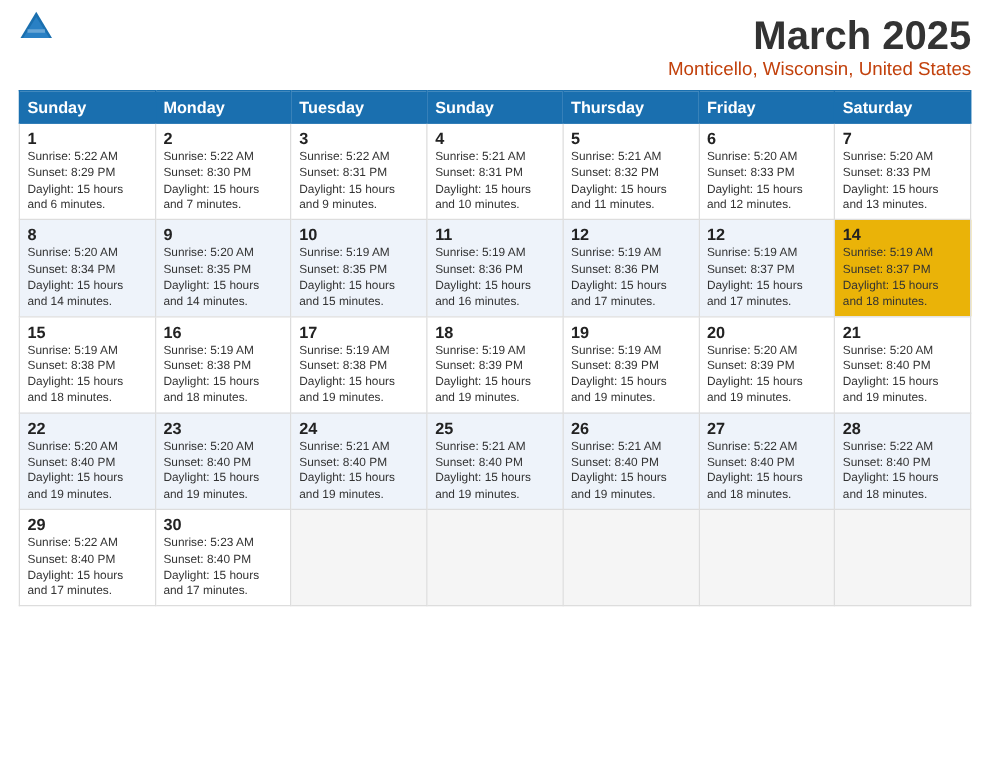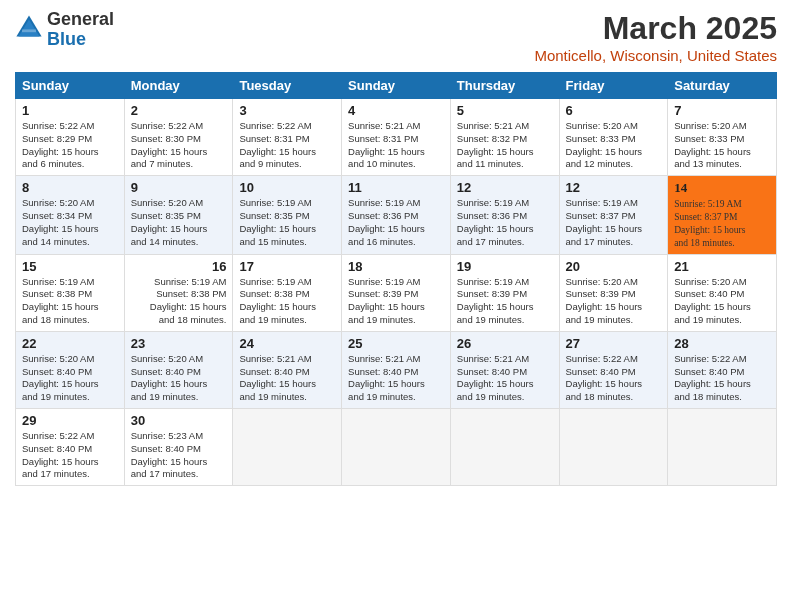--- a/index.html
+++ b/index.html
@@ -104,24 +104,20 @@
 <body>
 
 <div class="page">
   <div class="header">
     <div class="logo">
       <svg class="logo-icon" viewBox="0 0 40 40" xmlns="http://www.w3.org/2000/svg">
         <polygon points="20,2 38,32 2,32" fill="#1a6faf"></polygon>
         <polygon points="20,8 35,32 5,32" fill="#2980c4"></polygon>
         <rect x="10" y="22" width="20" height="4" fill="#fff" opacity="0.3"></rect>
       </svg>
-      <div class="logo-text">
-        <span class="logo-general">General</span>
-        <span class="logo-blue">Blue</span>
-      </div>
     </div>
     <div class="title-section">
       <div class="month-title">March 2025</div>
       <div class="location">Monticello, Wisconsin, United States</div>
     </div>
   </div>
 
   <table class="calendar">
     <thead>
       <tr>
@@ -183,31 +179,31 @@
         <span class="day-info">Sunrise: 5:19 AM<br>Sunset: 8:36 PM<br>Daylight: 15 hours<br>and 16 minutes.</span>
       </td>
           <td style="background: rgb(238, 243, 250);">
         <span class="day-number">12</span>
         <span class="day-info">Sunrise: 5:19 AM<br>Sunset: 8:36 PM<br>Daylight: 15 hours<br>and 17 minutes.</span>
       </td>
           <td style="background: rgb(238, 243, 250);">
         <span class="day-number">12</span>
         <span class="day-info">Sunrise: 5:19 AM<br>Sunset: 8:37 PM<br>Daylight: 15 hours<br>and 17 minutes.</span>
       </td>
-          <td style="background: #f97316; font-family: Liberation Serif, serif;">
+          <td style="background: #eab308;">
         <span class="day-number">14</span>
         <span class="day-info">Sunrise: 5:19 AM<br>Sunset: 8:37 PM<br>Daylight: 15 hours<br>and 18 minutes.</span>
       </td>
         </tr>
         <tr>
           <td style="background: rgb(255, 255, 255);">
         <span class="day-number">15</span>
         <span class="day-info">Sunrise: 5:19 AM<br>Sunset: 8:38 PM<br>Daylight: 15 hours<br>and 18 minutes.</span>
       </td>
-          <td style="background: rgb(255, 255, 255); text-align: right;">
+          <td style="background: rgb(255, 255, 255);">
         <span class="day-number">16</span>
         <span class="day-info">Sunrise: 5:19 AM<br>Sunset: 8:38 PM<br>Daylight: 15 hours<br>and 18 minutes.</span>
       </td>
           <td style="background: rgb(255, 255, 255);">
         <span class="day-number">17</span>
         <span class="day-info">Sunrise: 5:19 AM<br>Sunset: 8:38 PM<br>Daylight: 15 hours<br>and 19 minutes.</span>
       </td>
           <td style="background: rgb(255, 255, 255);">
         <span class="day-number">18</span>
         <span class="day-info">Sunrise: 5:19 AM<br>Sunset: 8:39 PM<br>Daylight: 15 hours<br>and 19 minutes.</span>

